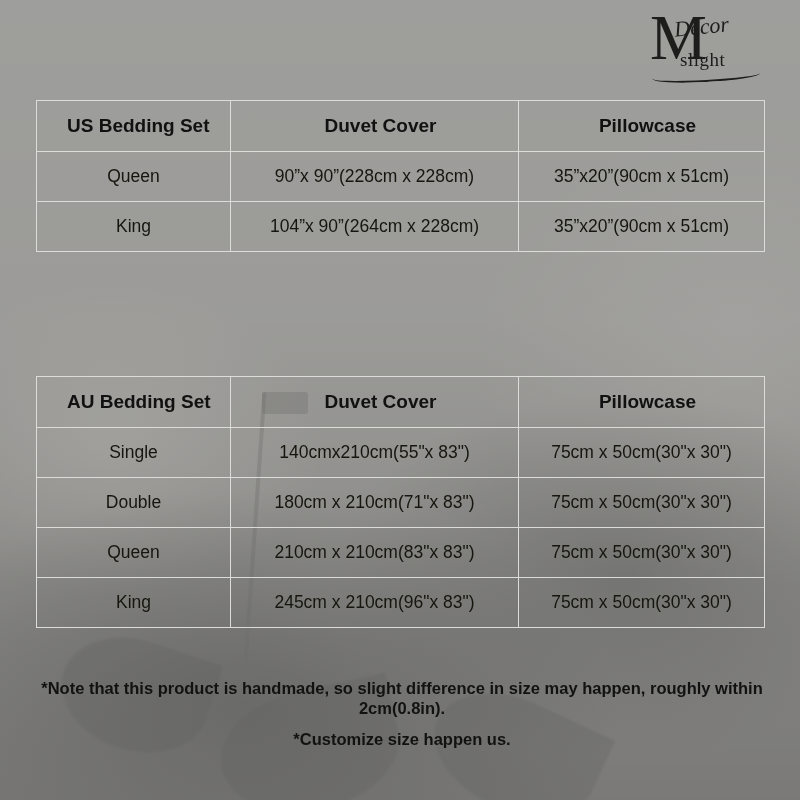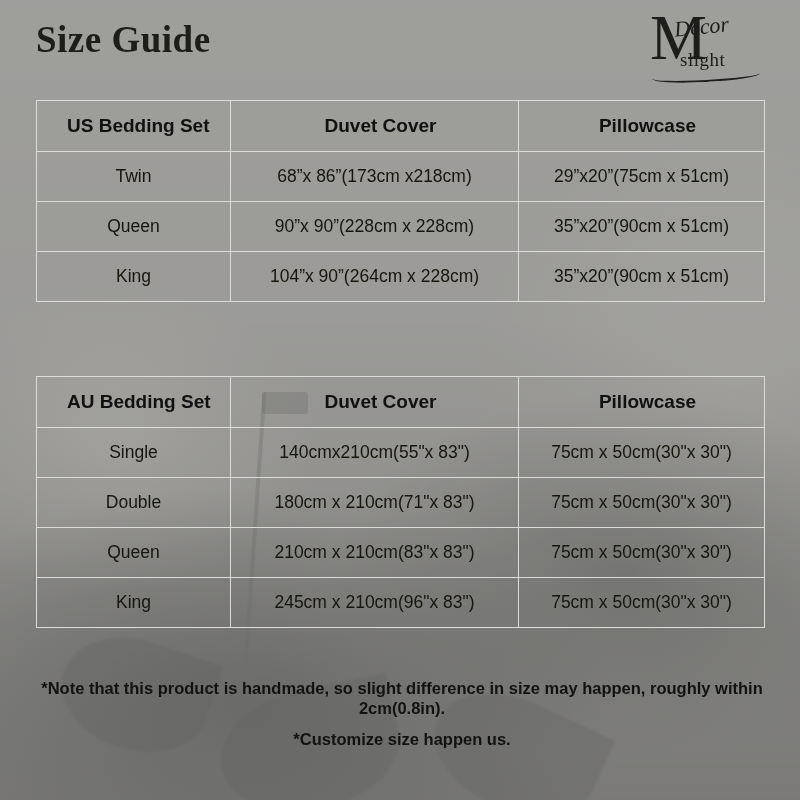--- a/index.html
+++ b/index.html
@@ -169,21 +169,20 @@
   <div class="bg"></div>
   <div class="bg-leaf" style="left:60px; top:640px; width:150px; height:110px; transform:rotate(18deg);"></div>
   <div class="bg-leaf" style="left:220px; top:690px; width:180px; height:120px; transform:rotate(-12deg);"></div>
   <div class="bg-leaf" style="left:430px; top:700px; width:170px; height:110px; transform:rotate(25deg);"></div>
   <div class="bg-lamp" style="left:253px; top:392px; width:4px; height:270px; transform:rotate(4deg);"></div>
   <div class="bg-lamp" style="left:262px; top:392px; width:46px; height:22px; border-radius:3px;"></div>
   <div class="veil"></div>
 
   <div class="content">
 
-    <div class="title">Size Guide</div>
 
     <div class="logo">
       <div class="big-m">M</div>
       <div class="decor">Decor</div>
       <div class="market">slight</div>
       <div class="swoosh"></div>
     </div>
 
     <table class="size-table us-table">
       <colgroup>
@@ -193,25 +192,20 @@
         </colgroup>
       <thead>
         <tr>
           <th class="first">US Bedding Set</th>
           <th>Duvet Cover</th>
           <th>Pillowcase</th>
         </tr>
       </thead>
       <tbody>
         <tr>
-          <td>Twin</td>
-          <td>68”x 86”(173cm x218cm)</td>
-          <td>29”x20”(75cm x 51cm)</td>
-        </tr>
-        <tr>
           <td>Queen</td>
           <td>90”x 90”(228cm x 228cm)</td>
           <td>35”x20”(90cm x 51cm)</td>
         </tr>
         <tr>
           <td>King</td>
           <td>104”x 90”(264cm x 228cm)</td>
           <td>35”x20”(90cm x 51cm)</td>
         </tr>
       </tbody>

